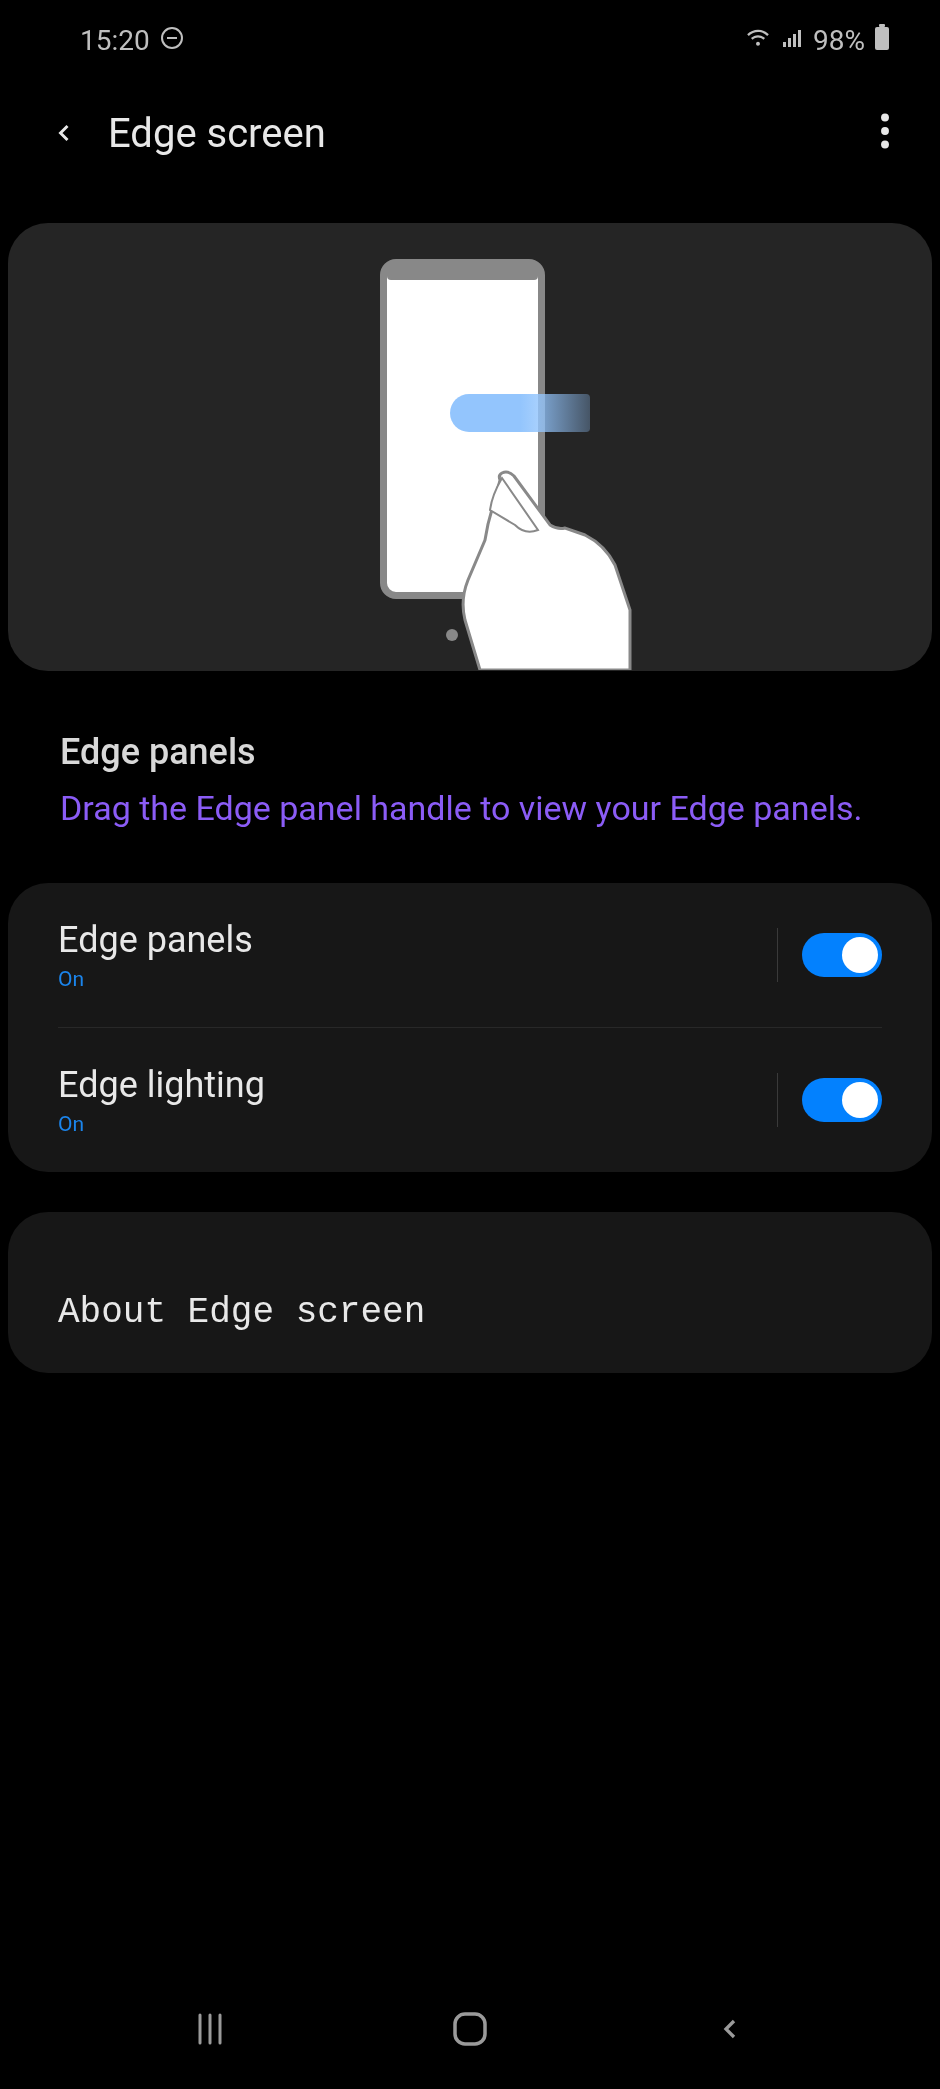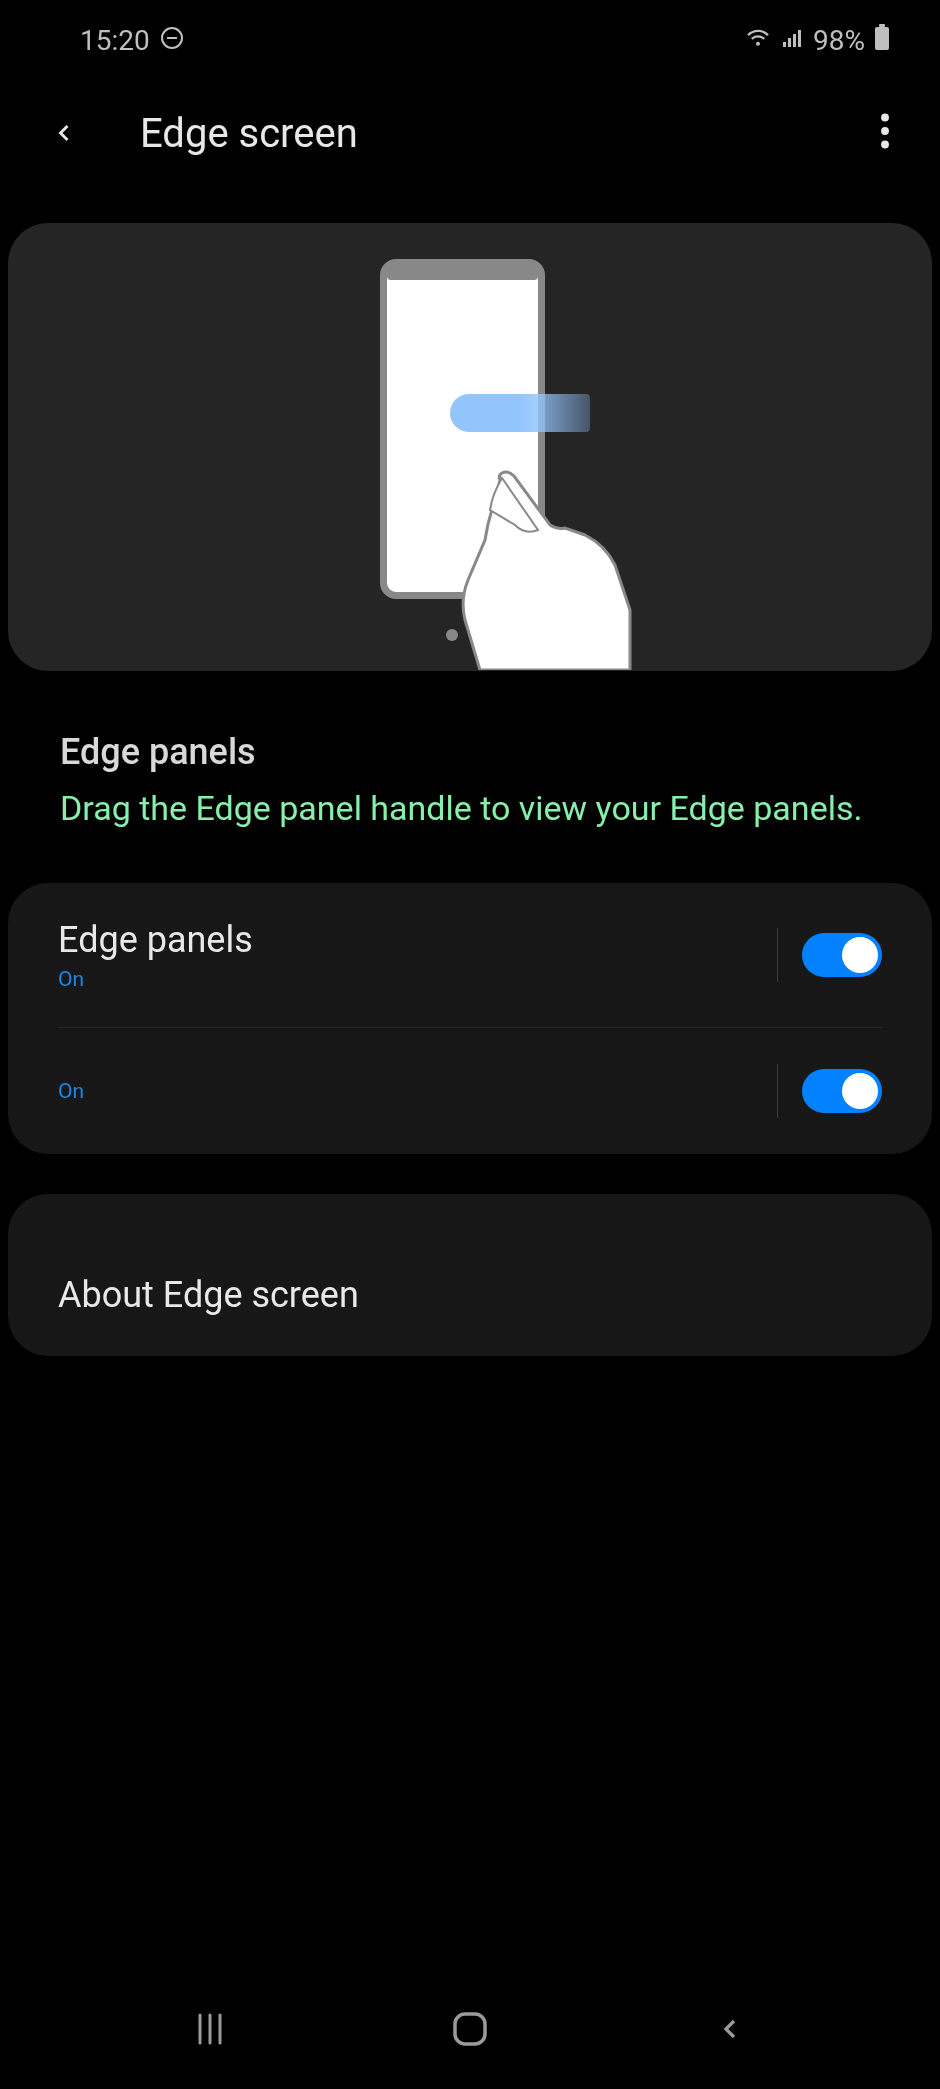--- a/index.html
+++ b/index.html
@@ -34,21 +34,20 @@
       display: flex;
       align-items: center;
       gap: 9px;
     }
     
     
     .header {
       display: flex;
       align-items: center;
       padding: 30px 40px 30px 50px;
-      gap: 32px;
     }
     .back-button {
       display: flex;
       align-items: center;
       margin-right: 30px;
     }
     .header-title {
       font-size: 40px;
       font-weight: 400;
       color: #e8e8e8;
@@ -125,21 +124,21 @@
       padding: 60px 60px 50px 60px;
     }
     .section-title {
       font-size: 36px;
       font-weight: 500;
       color: #d8d8d8;
       margin-bottom: 12px;
     }
     .section-description {
       font-size: 34px;
-      color: #86efac;
+      color: #8b5cf6;
       line-height: 1.4;
     }
     
     
     .settings-card {
       margin: 0 8px;
       background: #171717;
       border-radius: 40px;
       overflow: hidden;
     }
@@ -185,20 +184,21 @@
     .row-divider {
       height: 1px;
       background: #282828;
       margin: 0 50px;
     }
     .about-row {
       padding: 40px 50px;
       font-size: 36px;
       color: #e8e8e8;
       margin-top: 40px;
+      font-family: Liberation Mono, monospace;
     }
     
     .spacer {
       margin-top: 40px;
     }
     
     
     .nav-bar {
       position: absolute;
       bottom: 0;
@@ -301,20 +301,21 @@
       <div class="setting-status">On</div>
     </div>
     <div class="vertical-divider"></div>
     <div class="toggle">
       <div class="toggle-knob"></div>
     </div>
   </div>
   <div class="row-divider"></div>
   <div class="setting-row">
     <div class="setting-text">
+      <div class="setting-label">Edge lighting</div>
       <div class="setting-status">On</div>
     </div>
     <div class="vertical-divider"></div>
     <div class="toggle">
       <div class="toggle-knob"></div>
     </div>
   </div>
 </div>
 
 <div class="settings-card spacer">

